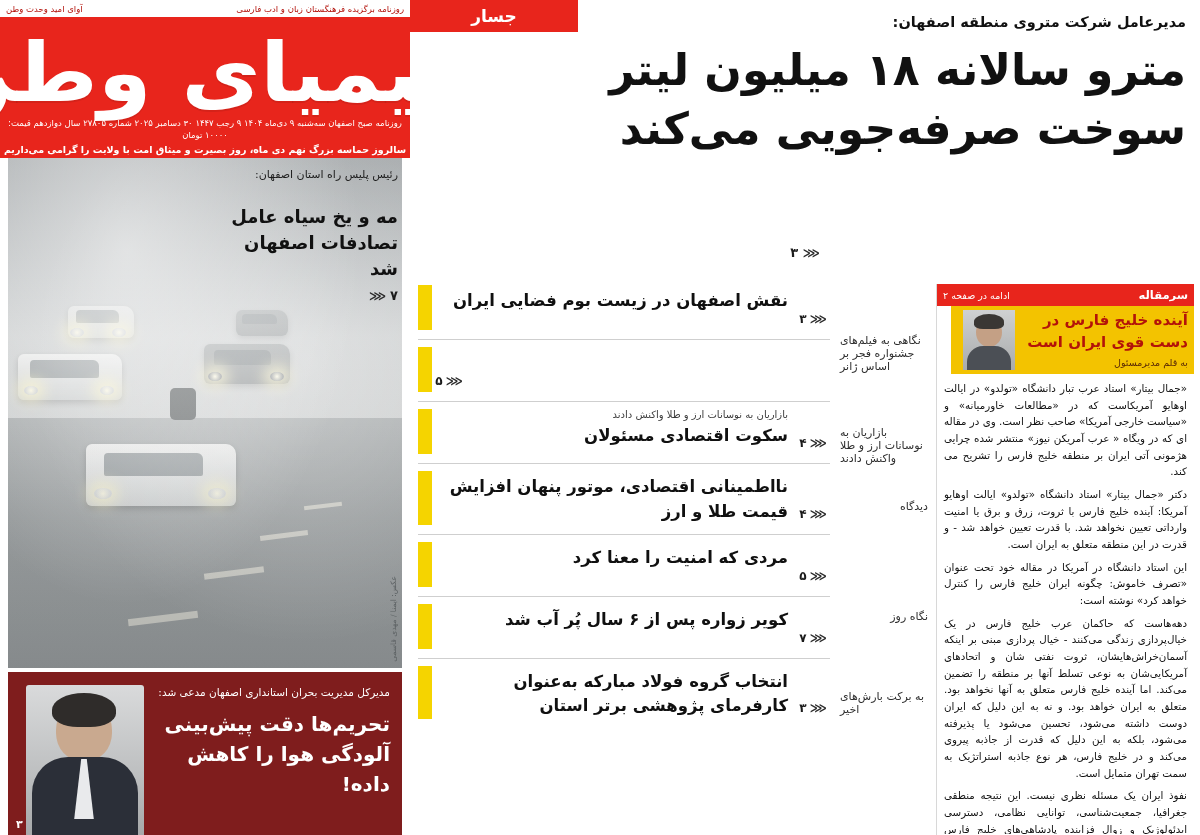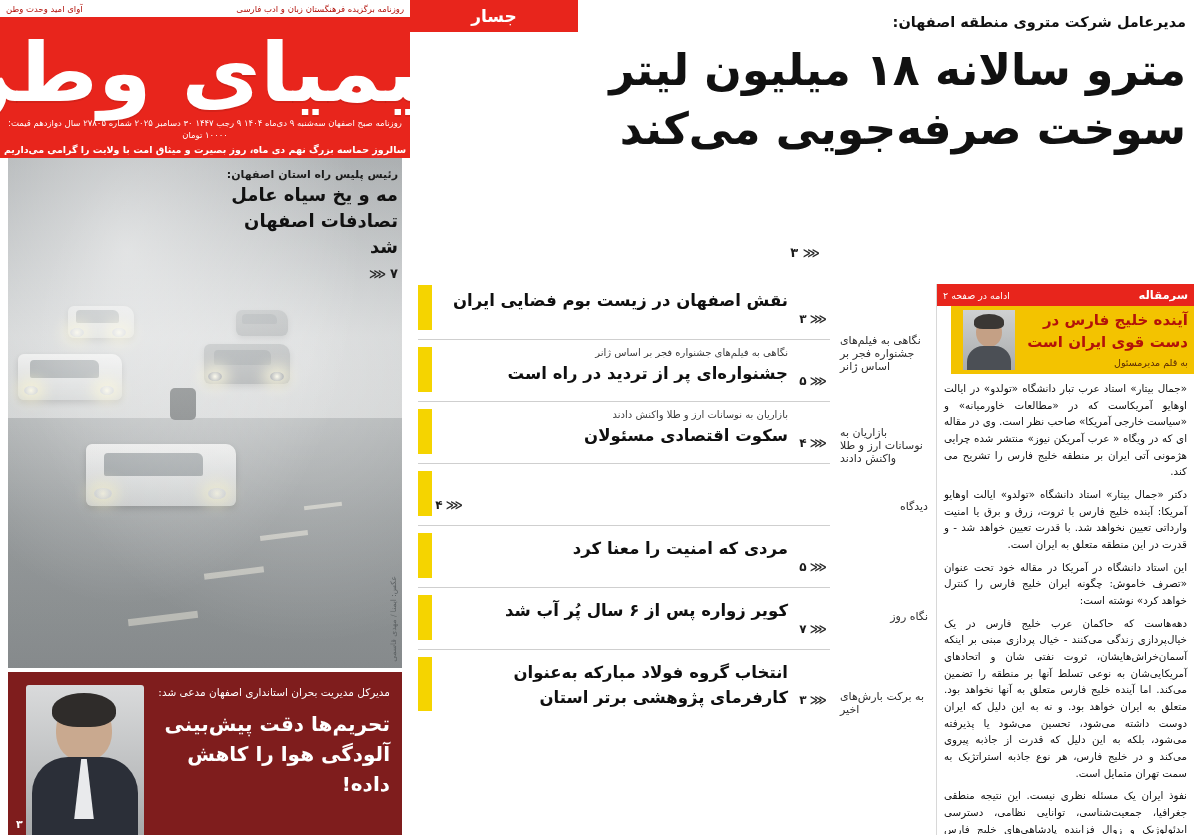--- a/index.html
+++ b/index.html
@@ -129,21 +129,21 @@
     letter-spacing: .3px;
   }
   .hero-caption {
     position: absolute;
     top: 168px; right: 12px;
     width: 180px;
     text-align: right;
     direction: rtl;
   }
   .hero-caption .kicker {
-    font-size: 11px; color: #1c1c1c; margin-bottom: 1px; font-weight: bold;
+    font-size: 11px; color: #1c1c1c; margin-bottom: 23px; font-weight: normal;
   }
   .hero-caption .headline {
     font-size: 18px; font-weight: bold; color: #111; line-height: 1.45;
   }
   .hero-caption .pagenum {
     margin-top: 6px;
     font-size: 13px; color: #1b1b1b; font-weight: bold;
     display: flex; align-items: center; gap: 4px; justify-content: flex-start;
   }
   .chev { color: #2b2b2b; font-size: 12px; }
@@ -438,44 +438,44 @@
           <div class="idx-title">نقش اصفهان در زیست بوم فضایی ایران</div>
         </div>
         <div class="idx-page">
           <span class="chev">⋘</span>
           <span>۳</span>
         </div>
       </div>
 
       <div class="idx-item">
         <div class="idx-yellow"></div>
-        <div class="idx-body">
-          <div class="idx-kicker">نگاهی به فیلم‌های جشنواره فجر بر اساس ژانر</div>
-          <div class="idx-title">جشنواره‌ای پر از تردید در راه است</div>
-        </div>
         <div class="idx-page">
           <span class="chev">⋘</span>
           <span>۵</span>
         </div>
       </div>
 
       <div class="idx-item">
         <div class="idx-yellow"></div>
         <div class="idx-body">
           <div class="idx-kicker">بازاریان به نوسانات ارز و طلا واکنش دادند</div>
           <div class="idx-title">سکوت اقتصادی مسئولان</div>
         </div>
         <div class="idx-page">
           <span class="chev">⋘</span>
           <span>۴</span>
         </div>
       </div>
 
       <div class="idx-item">
         <div class="idx-yellow"></div>
+        <div class="idx-body">
+          <div class="idx-kicker"></div>
+          <div class="idx-title">نااطمینانی اقتصادی، موتور پنهان افزایش قیمت طلا و ارز</div>
+        </div>
         <div class="idx-page">
           <span class="chev">⋘</span>
           <span>۴</span>
         </div>
       </div>
 
       <div class="idx-item">
         <div class="idx-yellow"></div>
         <div class="idx-body">
           <div class="idx-kicker"></div>

